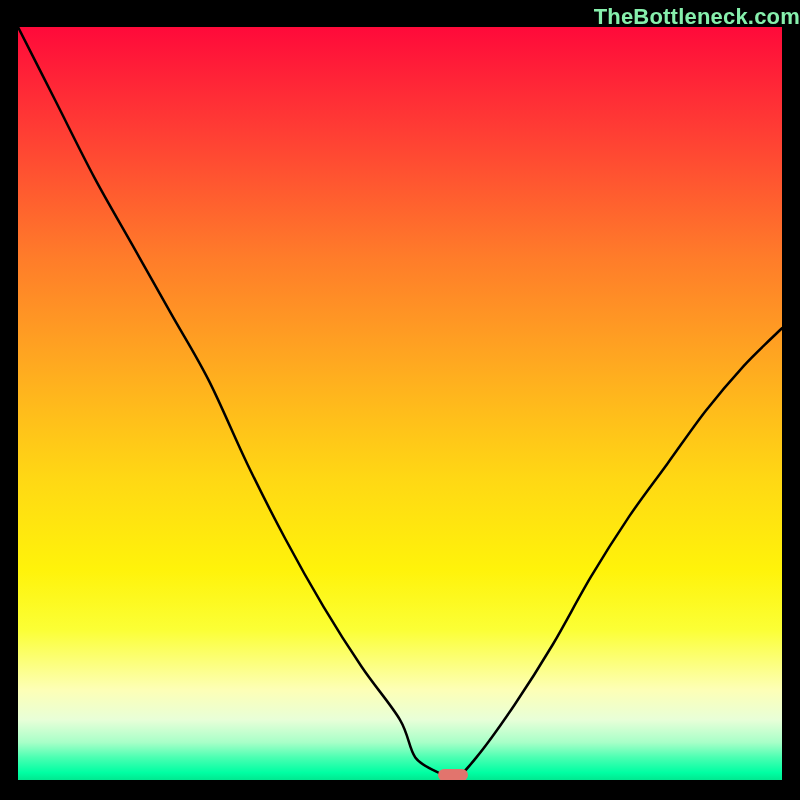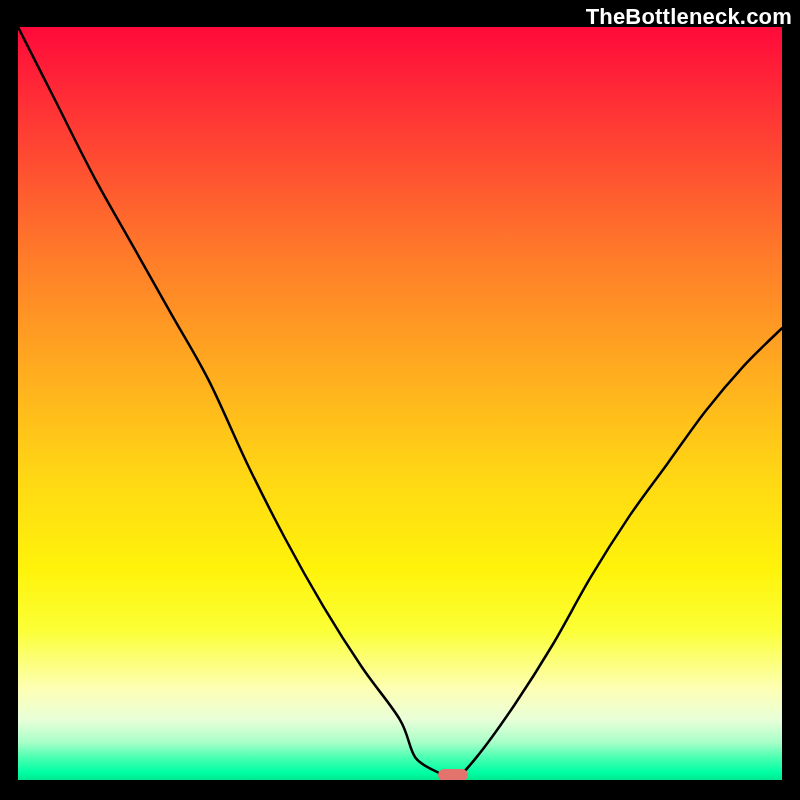--- a/index.html
+++ b/index.html
@@ -12,22 +12,22 @@
   }
   .frame {
     position: relative;
     width: 800px;
     height: 800px;
     background: #000;
   }
   .watermark {
     position: absolute;
     top: 4px;
-    right: 8px;
-    color: #ffffff;
+    right: 0;
+    color: #86efac;
     font-size: 22px;
     font-weight: 600;
     letter-spacing: 0.2px;
     z-index: 5;
   }
   .plot {
     position: absolute;
     left: 18px;
     top: 27px;
     width: 764px;

